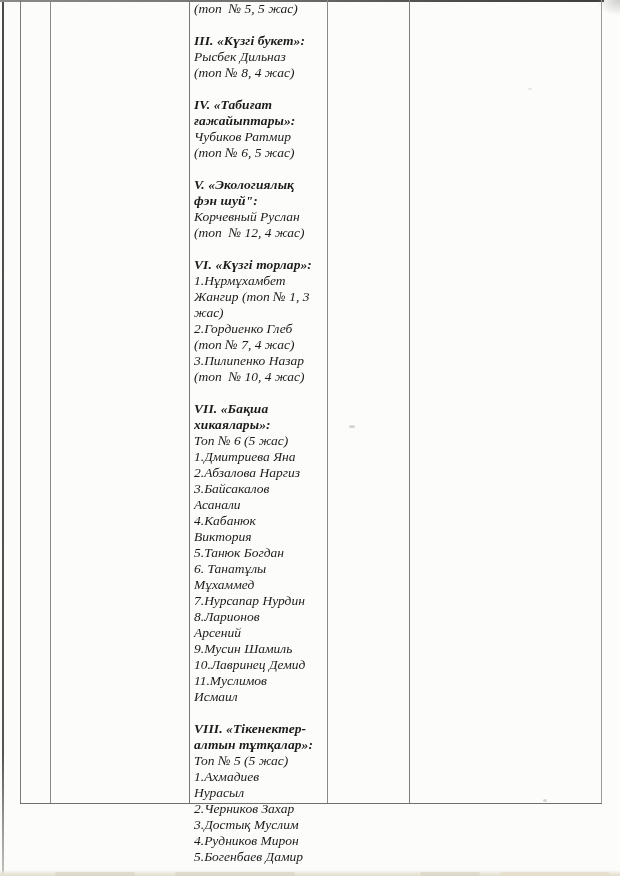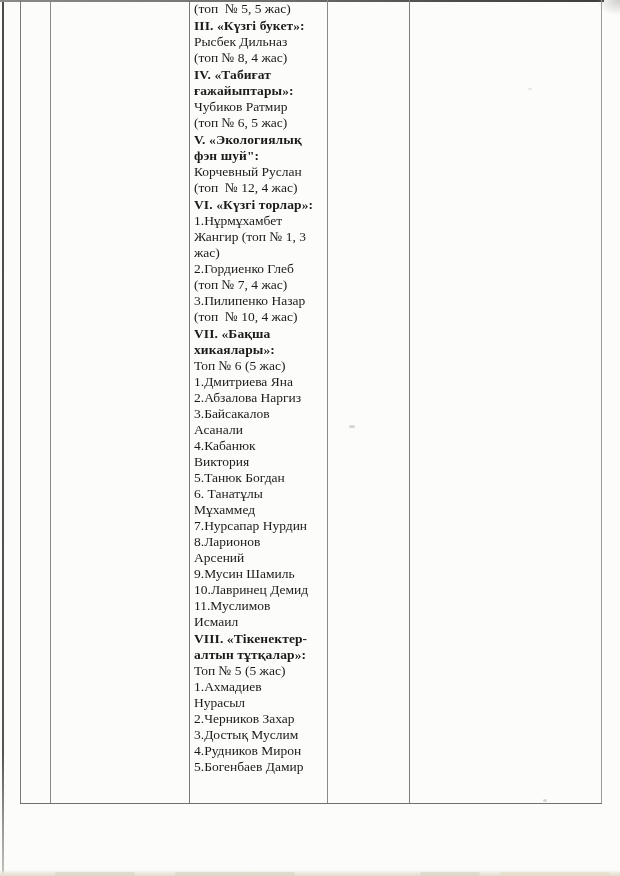--- a/index.html
+++ b/index.html
@@ -49,23 +49,23 @@
   }
 
   
   .text-column {
     position: absolute; left: 194px; top: 1px; width: 132px;
     color: #1b1b1b;
     font-size: 13.5px;
     line-height: 16px;
     white-space: pre;
   }
-  .block { margin-top: 1px; }
+  .block { margin-top: 16px; }
   .block.first { margin-top: 0; }
-  .line { height: 16px; }
+  .line { height: 16px; font-style: italic; }
   .line.bold { font-weight: bold; letter-spacing: .1px; }
 
   
   .speck { position: absolute; background: #b9b9b4; border-radius: 50%; opacity: .6; }
   .sp1 { left: 349px; top: 425px; width: 6px; height: 3px; }
   .sp2 { left: 543px; top: 799px; width: 4px; height: 3px; }
   .sp3 { left: 528px; top: 88px;  width: 4px; height: 2px; opacity:.35; }
 </style>
 </head>
 <body>

